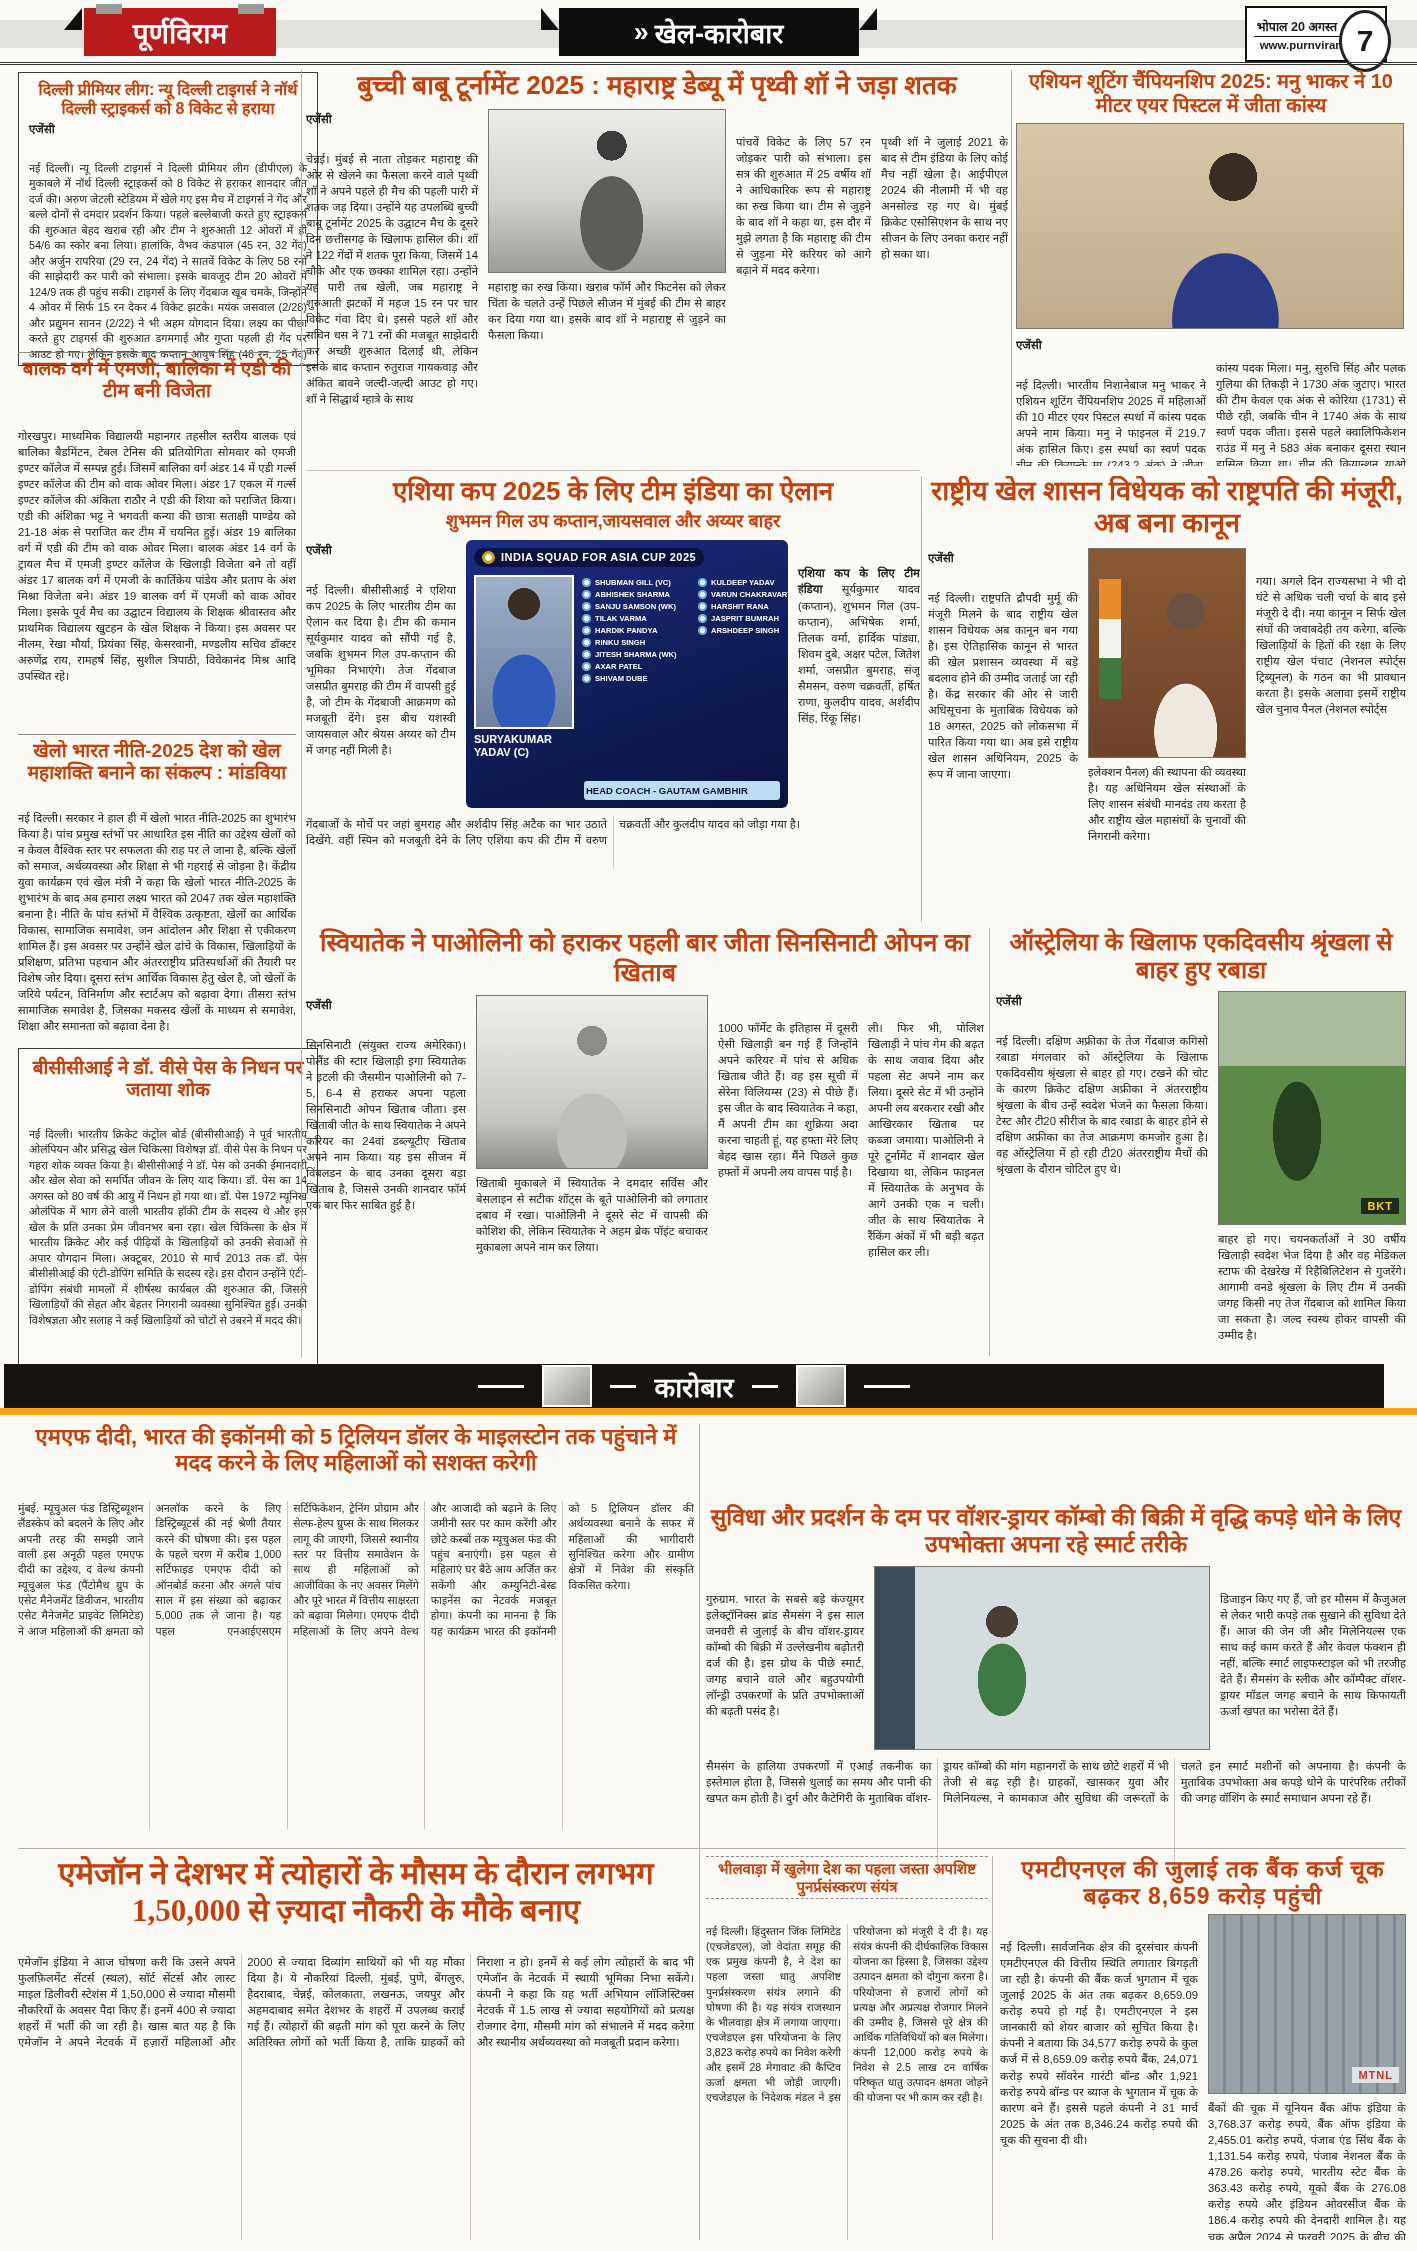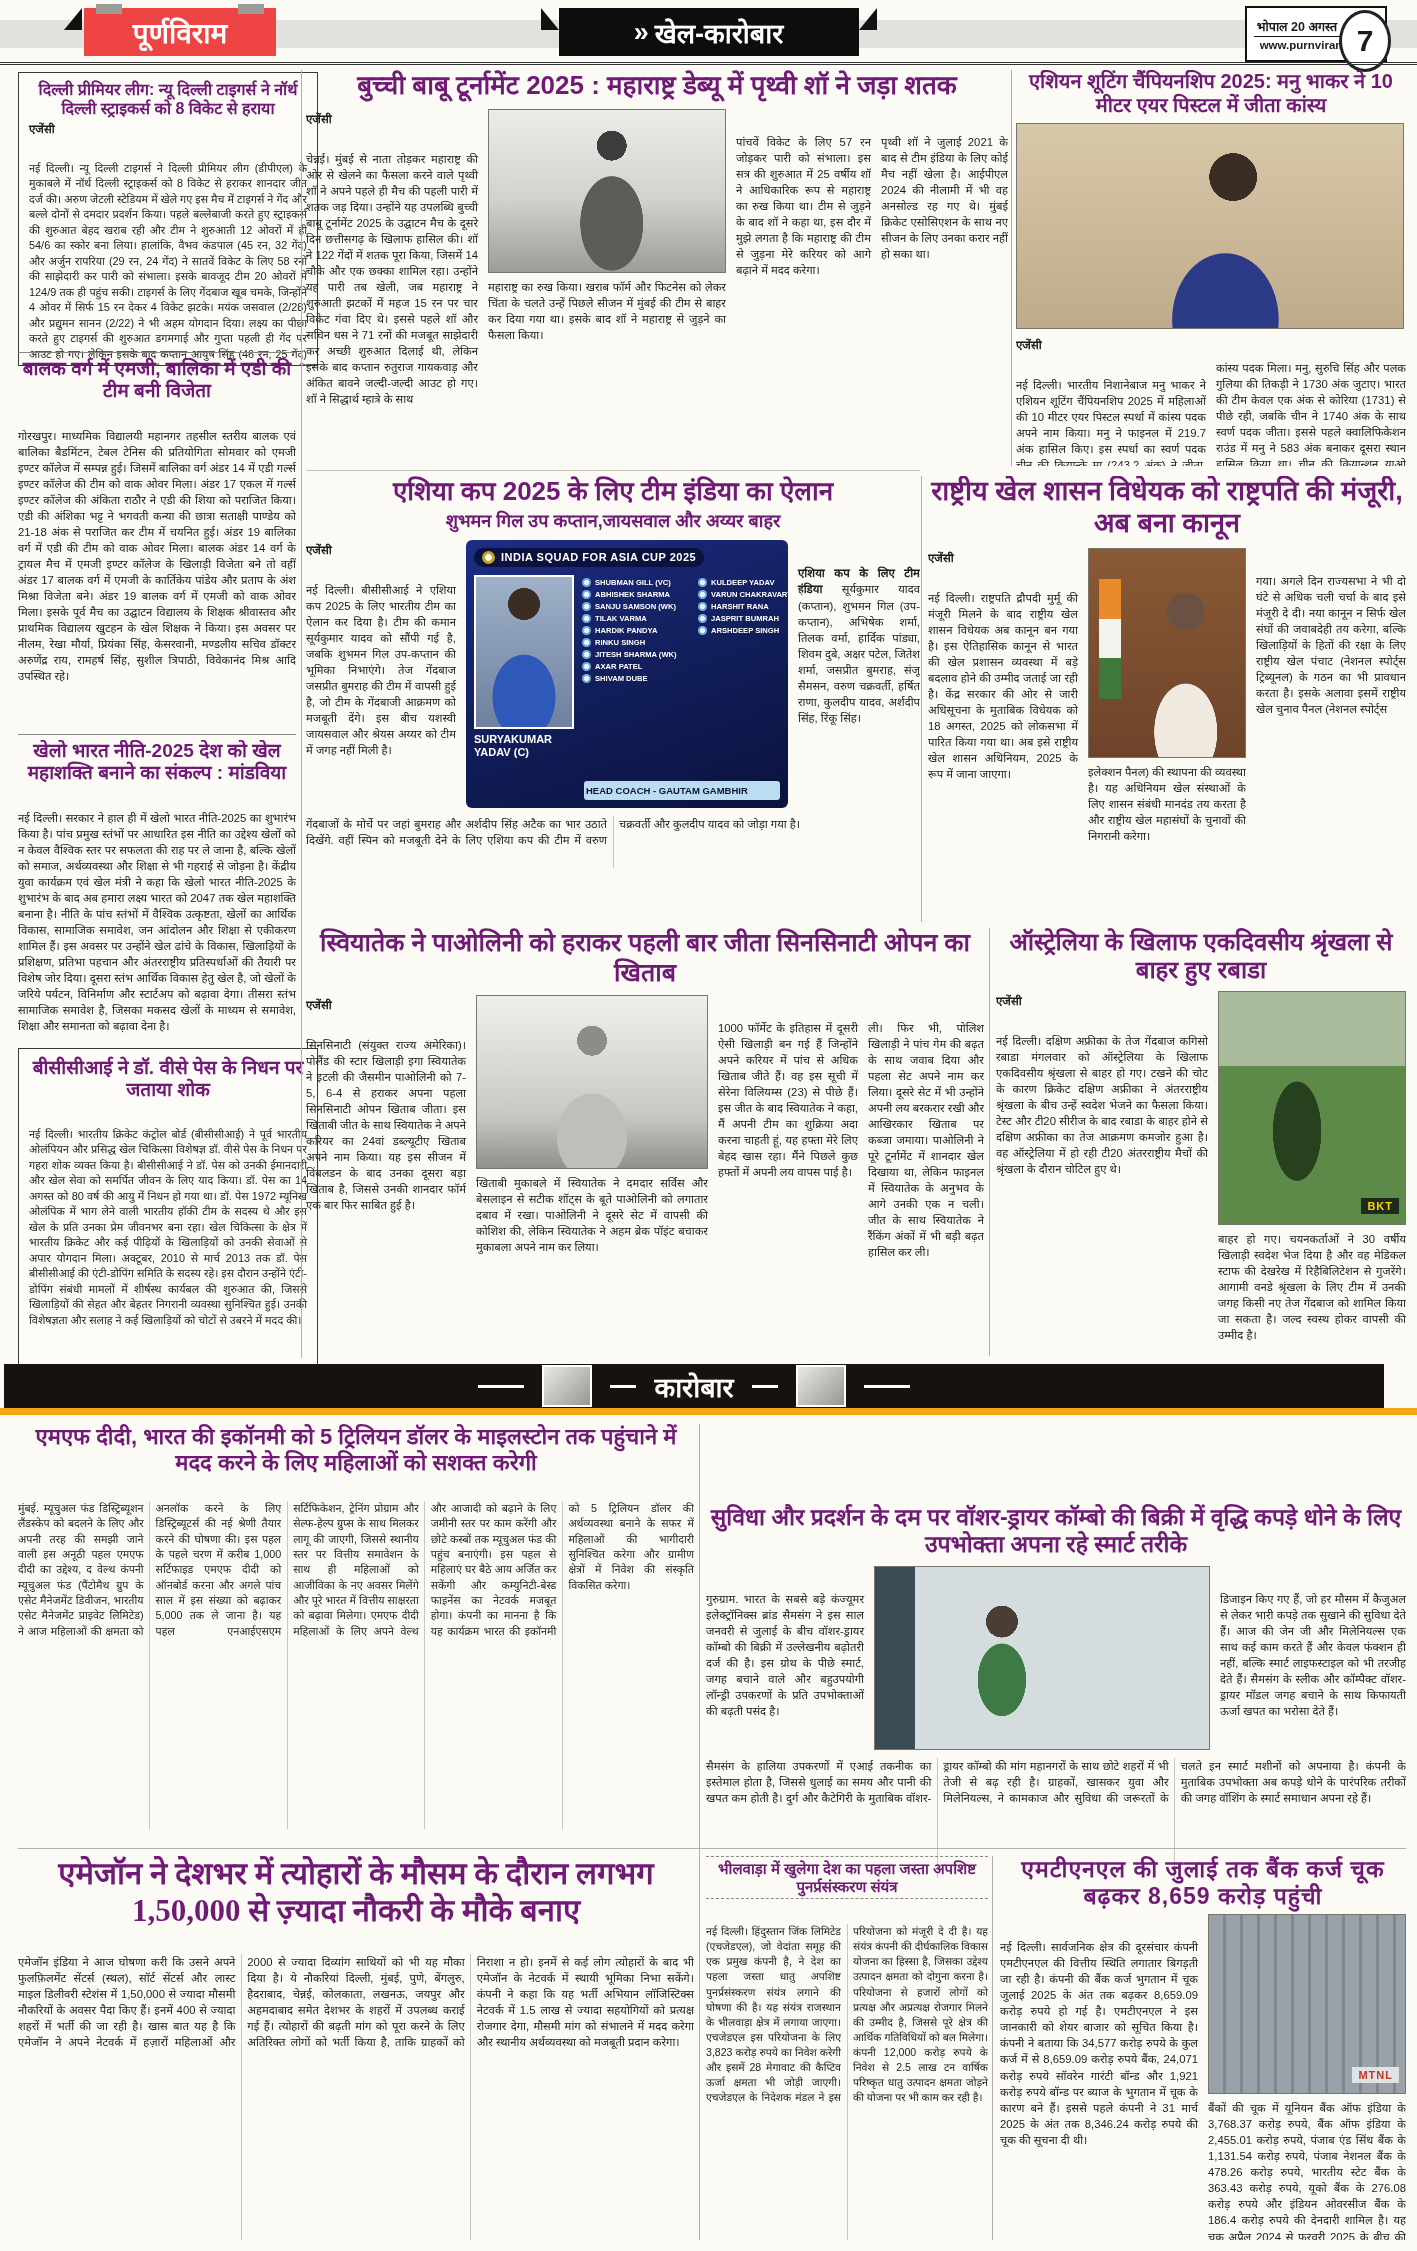--- a/index.html
+++ b/index.html
@@ -1,34 +1,34 @@
 <!DOCTYPE html>
 <html><head>
 <meta charset="utf-8">
 <style>
   html,body{margin:0;padding:0;background:#888;}
   #page{position:relative;width:1417px;height:2251px;background:#fbfaf5;
         font-family:"Liberation Sans","DejaVu Sans",sans-serif;color:#1b1b1b;overflow:hidden;}
   .band{position:absolute;left:0;right:0;top:20px;height:28px;background:#e2e1dc;}
-  .logo-box{position:absolute;left:84px;top:8px;width:192px;height:48px;background:#ef4444;color:#fff;
+  .logo-box{position:absolute;left:84px;top:8px;width:192px;height:48px;background:#b91c1c;color:#fff;
             display:flex;align-items:center;justify-content:center;font-size:28px;font-weight:bold;}
   .logo-tab{position:absolute;top:4px;width:26px;height:10px;background:#9b9b98;}
   .sec-box{position:absolute;left:50%;transform:translateX(-50%);top:8px;width:300px;height:48px;background:#0d0d0d;
            color:#fff;display:flex;align-items:center;justify-content:center;gap:6px;font-size:27px;font-weight:bold;}
   .tri{position:absolute;top:8px;width:0;height:0;border-style:solid;}
   .date-box{position:absolute;right:30px;top:6px;width:138px;height:52px;background:#fff;border:2px solid #111;
             display:flex;flex-direction:column;align-items:center;justify-content:center;}
   .date-line{font-size:12.5px;font-weight:bold;border-bottom:1px solid #111;padding:1px 3px;white-space:nowrap;}
   .site-line{font-size:11.5px;font-weight:bold;padding-top:2px;}
   .pg-circle{position:absolute;right:-6px;top:2px;width:46px;height:56px;border:3px solid #222;border-radius:50%;
              background:#fff;display:flex;align-items:center;justify-content:center;font-size:30px;font-weight:bold;}
   .head-rule{position:absolute;left:0;right:0;top:62px;height:0;border-top:3px double #333;}
 
   .art{position:absolute;overflow:hidden;}
-  .hl{font-weight:bold;text-align:center;color:#701a75;line-height:1.18;}
+  .hl{font-weight:bold;text-align:center;color:#c2410c;line-height:1.18;}
   .body{font-size:11.3px;line-height:1.42;text-align:justify;color:#1d1d1d;margin-top:25px;}
   .byl{font-weight:bold;font-size:11.5px;margin:2px 0;}
   .row{display:flex;gap:10px;}
   .cols2{column-count:2;column-gap:12px;column-rule:1px solid #c8c6bf;}
   .cols3{column-count:3;column-gap:12px;column-rule:1px solid #c8c6bf;}
   .cols5{column-count:5;column-gap:12px;column-rule:1px solid #c8c6bf;}
   .boxed{border:1.6px solid #3a3a3a;padding:8px 10px;background:#fcfbf7;}
   .vr{position:absolute;width:1px;background:#b3b0a7;}
   .hr{position:absolute;height:1px;background:#8a877f;}
 

